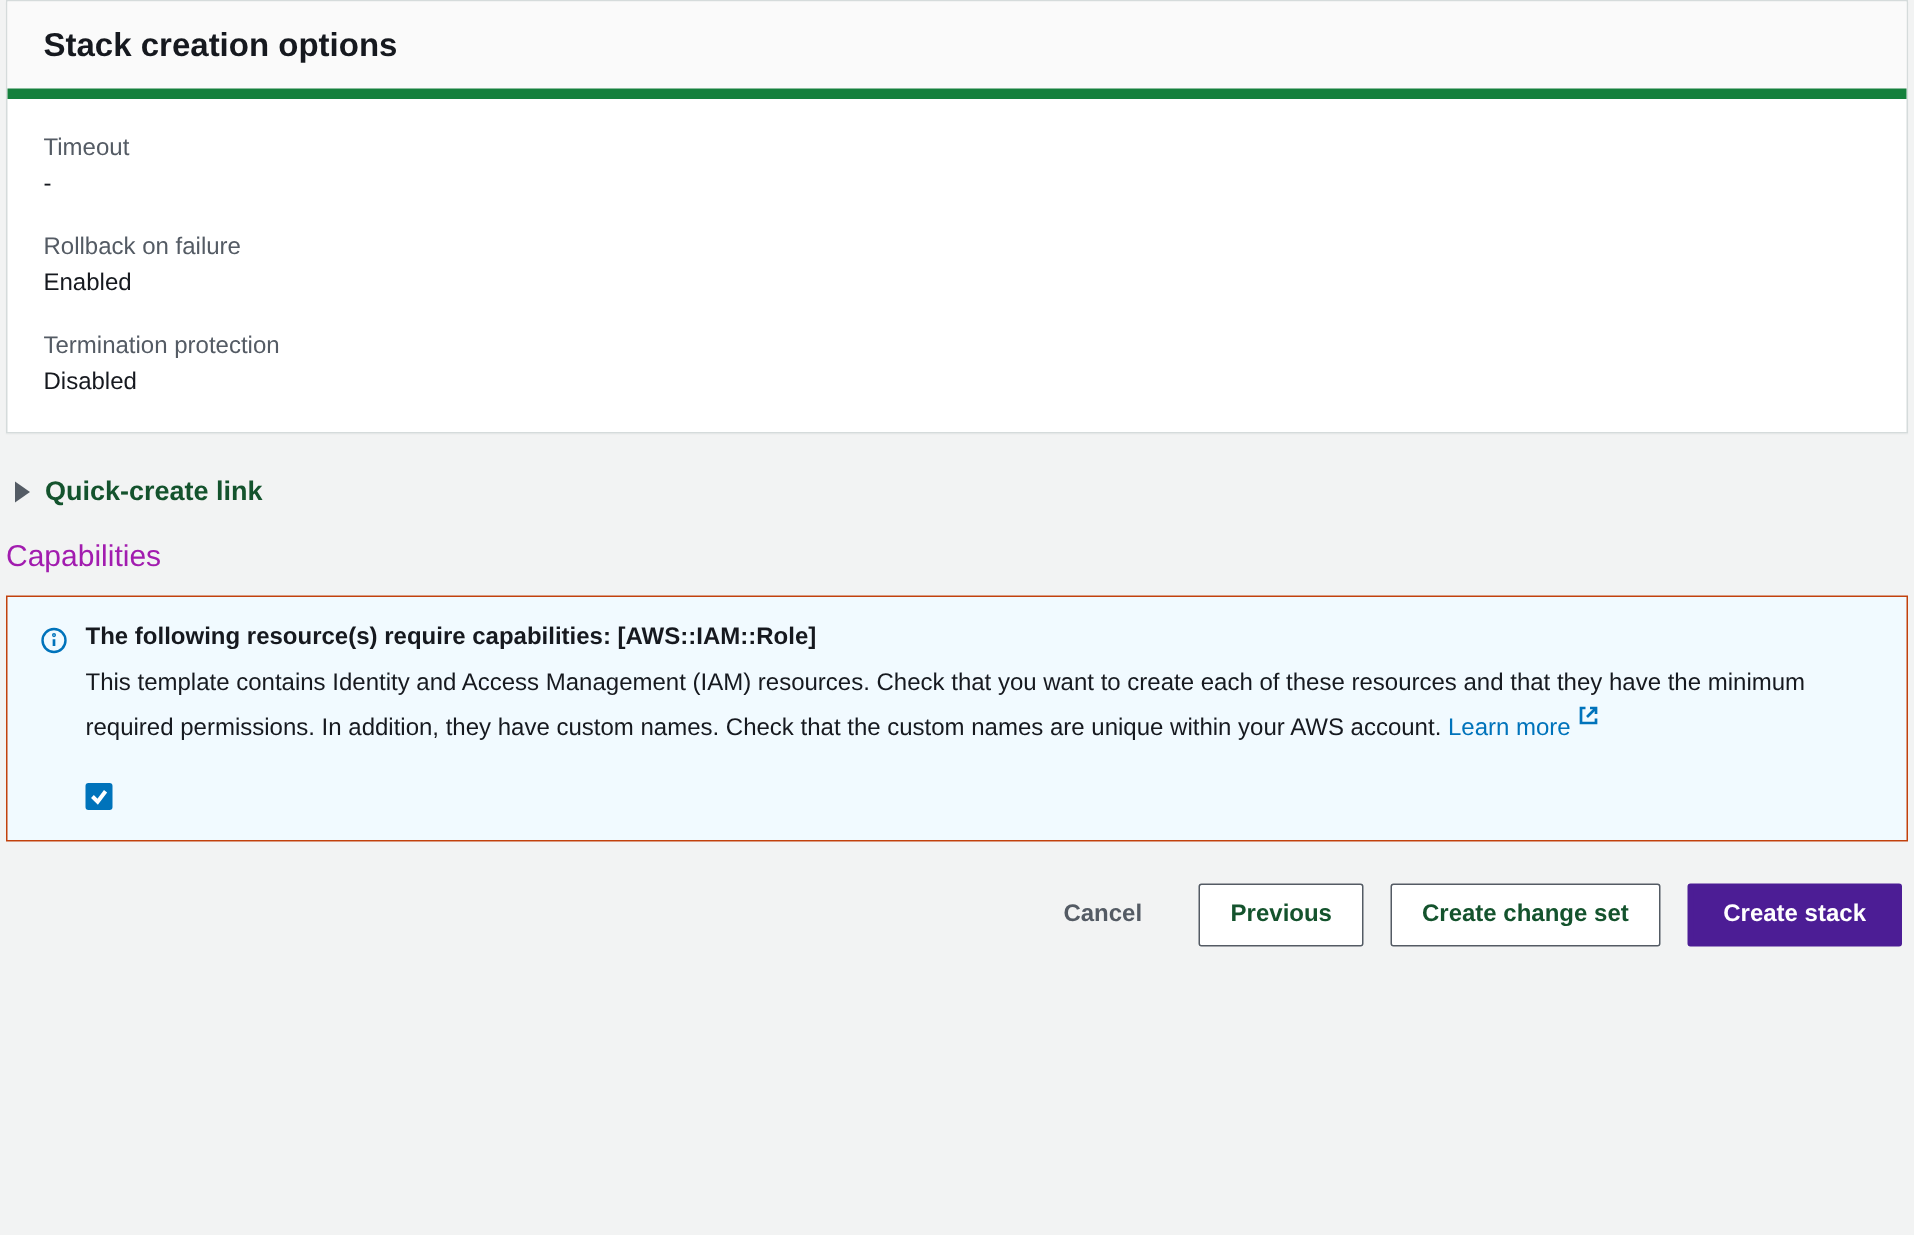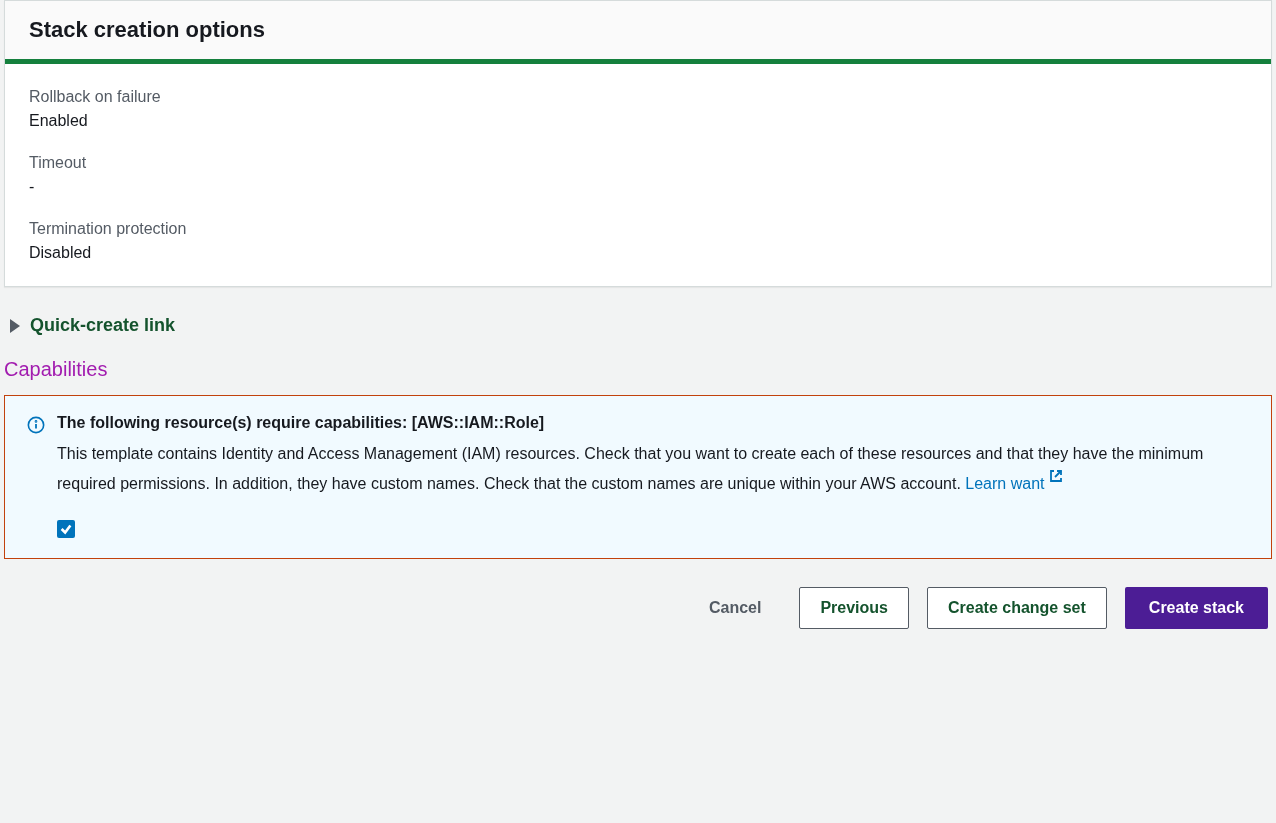--- a/index.html
+++ b/index.html
@@ -13,21 +13,21 @@
   .page { padding: 0 4px 20px 4px; }
 
   .card {
     background: #fff;
     border: 1px solid #d5dbdb;
     box-shadow: 0 1px 1px rgba(0,0,0,0.05);
     margin-bottom: 28px;
   }
   .card-header {
     padding: 16px 24px;
-    border-bottom: 5px solid #15803d;
+    border-bottom: 7px solid #15803d;
     background: #fafafa;
   }
   .card-header h2 {
     margin: 0;
     font-size: 22px;
     font-weight: 700;
     color: #16191f;
   }
   .card-body { padding: 24px; }
   .field { margin-bottom: 24px; }
@@ -160,26 +160,26 @@
 <body>
 
 <div class="page">
 
   <div class="card">
     <div class="card-header">
       <h2>Stack creation options</h2>
     </div>
     <div class="card-body">
       <div class="field">
+        <div class="field-label">Timeout</div>
+        <div class="field-value">-</div>
+      </div>
+      <div class="field">
         <div class="field-label">Rollback on failure</div>
         <div class="field-value">Enabled</div>
-      </div>
-      <div class="field">
-        <div class="field-label">Timeout</div>
-        <div class="field-value">-</div>
       </div>
       <div class="field">
         <div class="field-label">Termination protection</div>
         <div class="field-value">Disabled</div>
       </div>
     </div>
   </div>
 
   <div class="expand-row">
     <span class="caret-right"></span>
@@ -194,21 +194,21 @@
         <svg viewBox="0 0 20 20">
             <circle cx="10" cy="10" r="8.5" stroke-width="1.8"></circle>
             <line x1="10" y1="9" x2="10" y2="14" stroke-width="2"></line>
             <circle cx="10" cy="6" r="0.5" stroke-width="2"></circle>
           </svg>
       </span>
       <div class="info-content">
         <div class="info-title">The following resource(s) require capabilities: [AWS::IAM::Role]</div>
         <div class="info-desc">
           <span>This template contains Identity and Access Management (IAM) resources. Check that you want to create each of these resources and that they have the minimum required permissions. In addition, they have custom names. Check that the custom names are unique within your AWS account. </span>
-          <a href="#"><span>Learn want</span><span class="ext-icon"><svg viewBox="0 0 16 16">
+          <a href="#"><span>Learn more</span><span class="ext-icon"><svg viewBox="0 0 16 16">
                   <path d="M6 3H3v10h10v-3" stroke-width="1.8"></path>
                   <path d="M9 3h4v4" stroke-width="1.8"></path>
                   <line x1="13" y1="3" x2="7" y2="9" stroke-width="1.8"></line>
                 </svg></span></a>
         </div>
         <div class="ack-row">
           <span class="checkbox">
             <svg viewBox="0 0 16 16">
                 <polyline points="3,8 7,12 13,4"></polyline>
               </svg>

